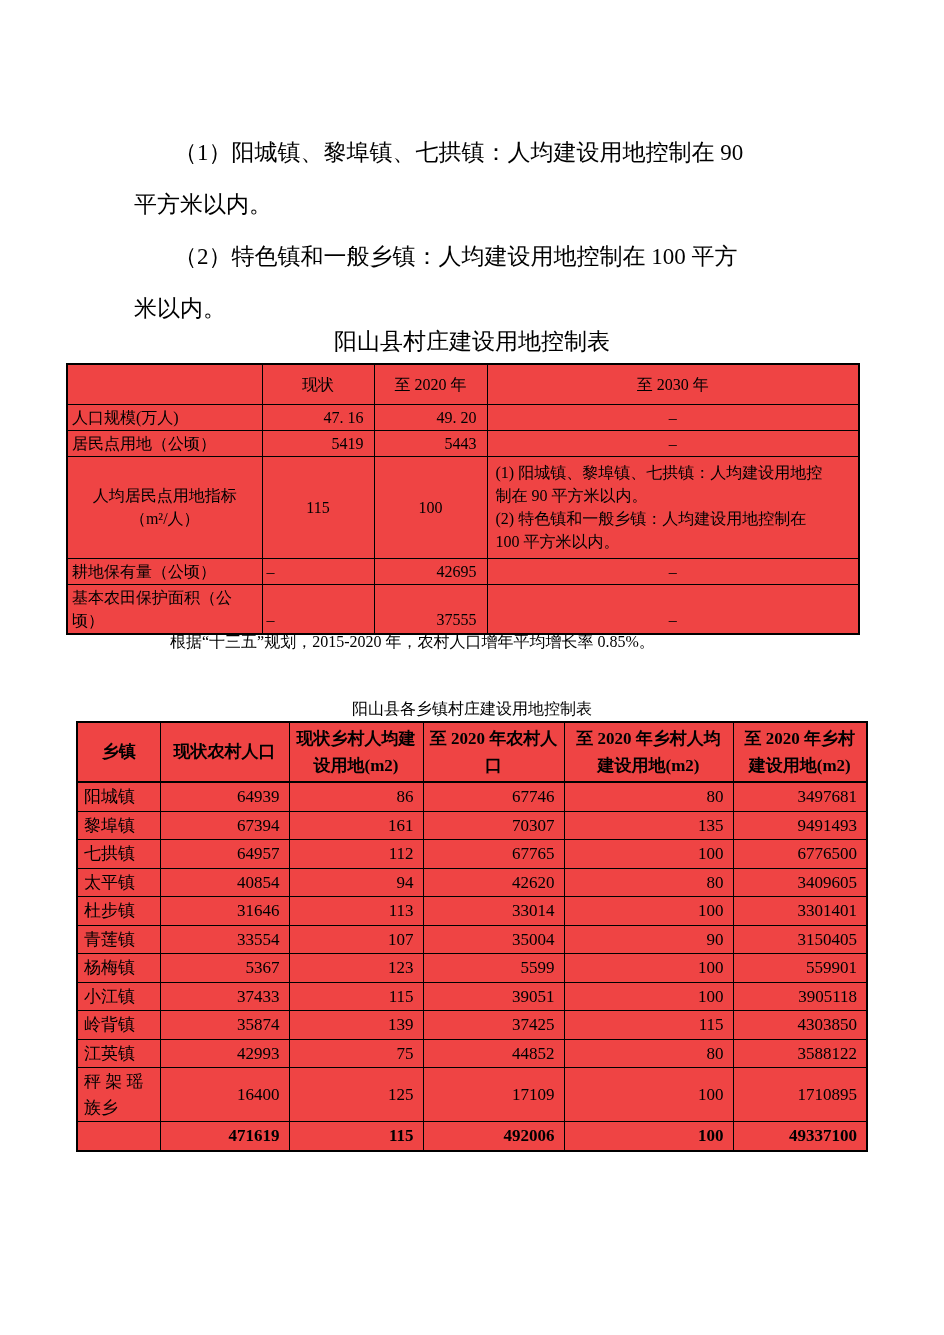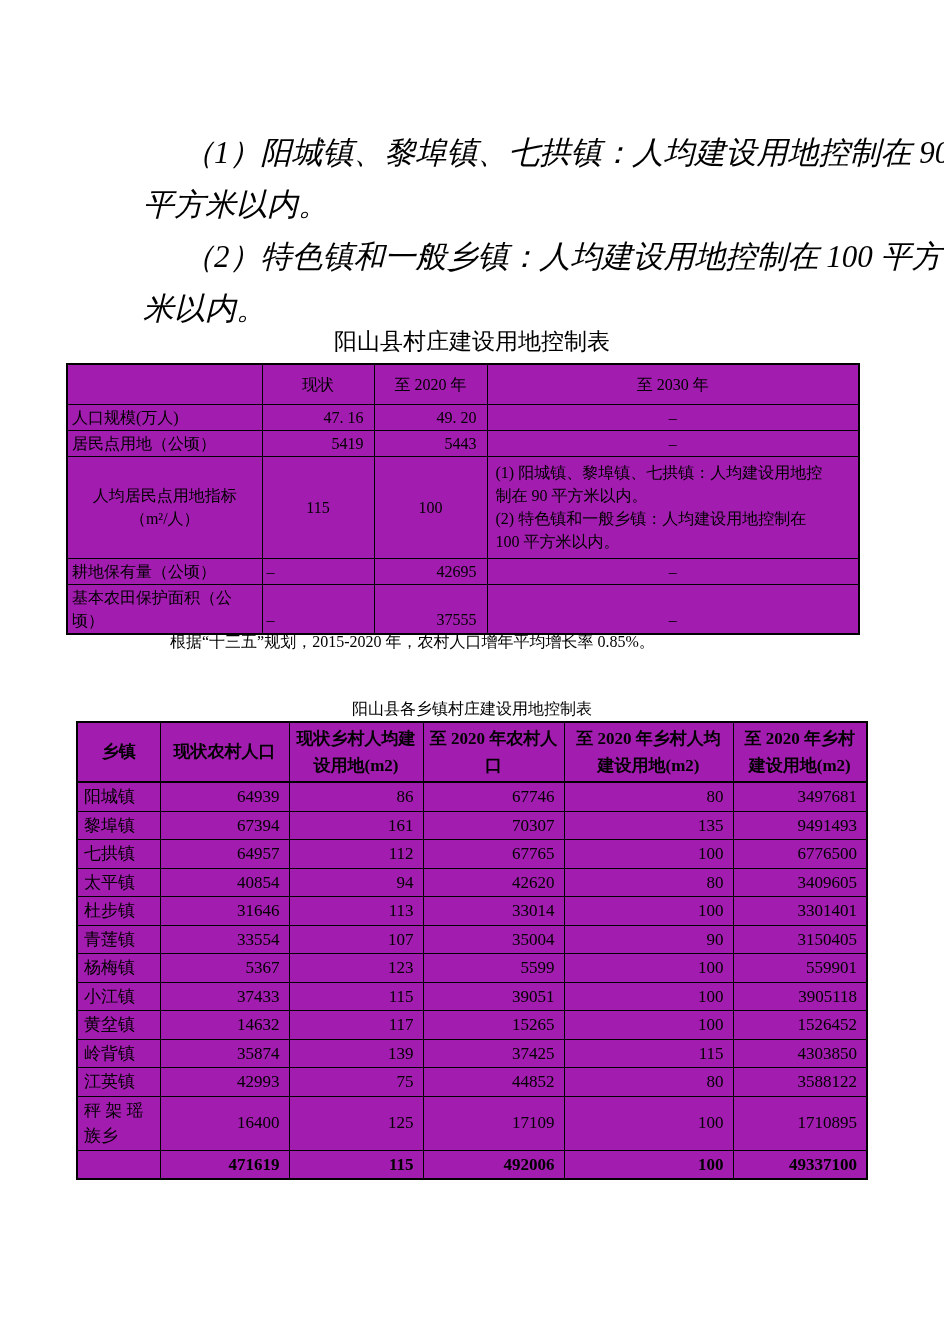--- a/index.html
+++ b/index.html
@@ -7,40 +7,40 @@
     position:relative;
     width:944px;height:1335px;
     margin:0 auto;
     background:#ffffff;
     font-family:"Liberation Serif","DejaVu Serif",serif;
     color:#000;
     overflow:hidden;
   }
   
   .bodytext{
-    position:absolute;top:127px;left:143px;width:680px;
-    font-size:31px;line-height:52px;font-style:italic;
+    position:absolute;top:127px;left:134px;width:680px;
+    font-size:23px;line-height:52px;
   }
   .bodytext .line{white-space:nowrap;}
   .bodytext .line.indent{padding-left:40px;}
 
   .tbl-title-1{
     position:absolute;top:326px;left:0;width:944px;
     text-align:center;font-size:23px;font-weight:normal;
   }
   .tbl-title-2{
     position:absolute;top:699px;left:0;width:944px;
     text-align:center;font-size:16px;
   }
   .note-line{
     position:absolute;top:632px;left:170px;
     font-size:16px;
   }
 
-  table{border-collapse:collapse;table-layout:fixed;border:2px solid #000;background:#a21caf;}
+  table{border-collapse:collapse;table-layout:fixed;border:2px solid #000;background:#ef4444;}
   td{border:1px solid #000;vertical-align:middle;overflow:hidden;}
 
   
   .t1-wrap{position:absolute;top:363px;left:66px;}
   #t1{width:792px;}
   #t1 td{font-size:16px;line-height:1.45;}
   #t1 .h40{height:40px}
   #t1 .h26{height:26px}
   #t1 .h100{height:100px}
   #t1 .h50{height:50px}
@@ -223,28 +223,20 @@
           </tr>
           <tr>
             <td class="name">小江镇</td>
             <td class="num">37433</td>
             <td class="num">115</td>
             <td class="num">39051</td>
             <td class="num">100</td>
             <td class="num">3905118</td>
           </tr>
           <tr>
-            <td class="name">黄坌镇</td>
-            <td class="num">14632</td>
-            <td class="num">117</td>
-            <td class="num">15265</td>
-            <td class="num">100</td>
-            <td class="num">1526452</td>
-          </tr>
-          <tr>
             <td class="name">岭背镇</td>
             <td class="num">35874</td>
             <td class="num">139</td>
             <td class="num">37425</td>
             <td class="num">115</td>
             <td class="num">4303850</td>
           </tr>
           <tr>
             <td class="name">江英镇</td>
             <td class="num">42993</td>

